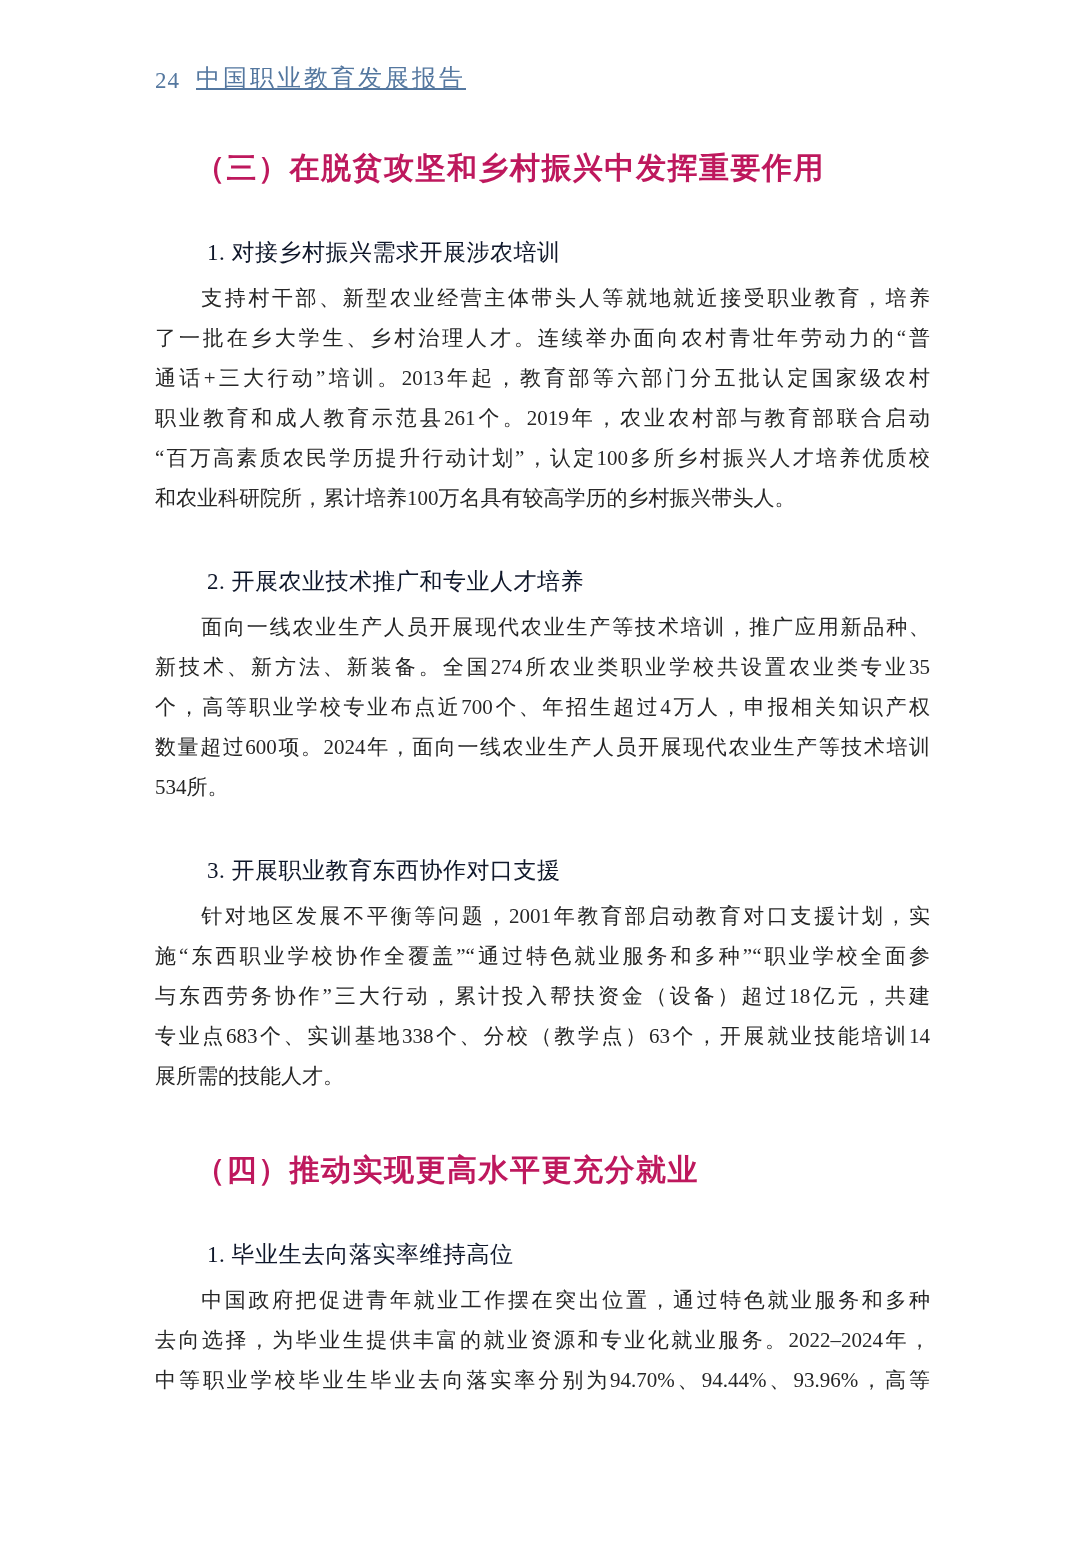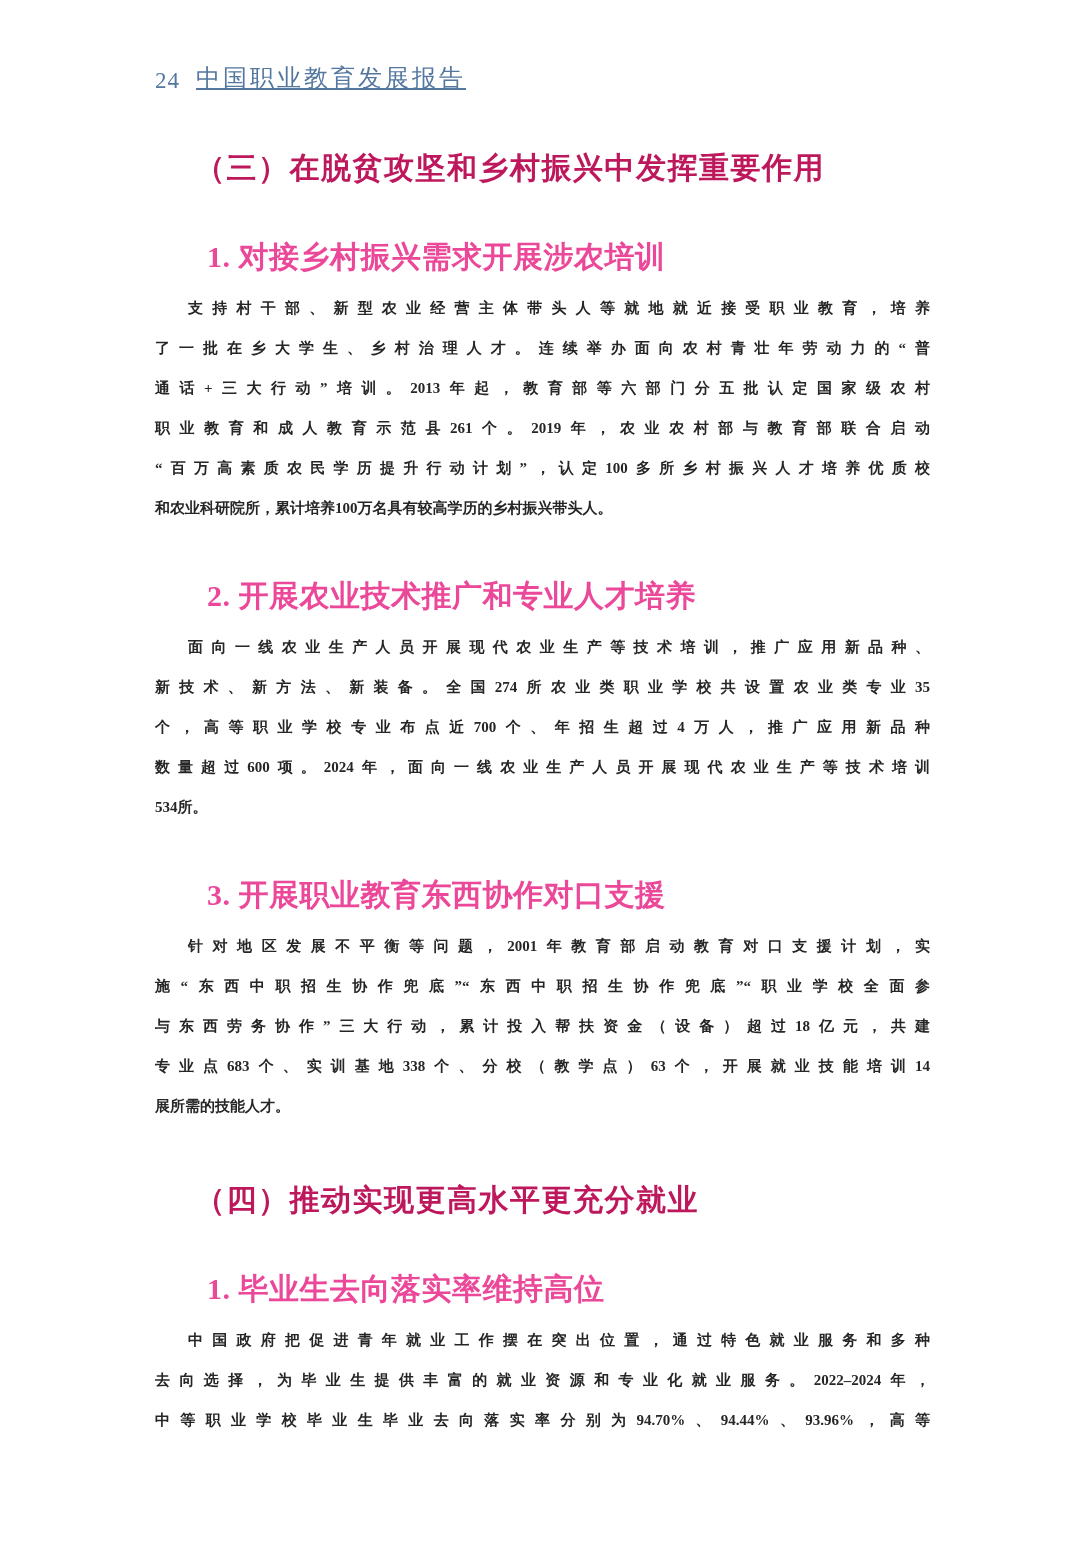--- a/index.html
+++ b/index.html
@@ -41,35 +41,34 @@
     font-size: 30px;
     font-weight: bold;
     color: #be185d;
     letter-spacing: 1.5px;
   }
   .subsection {
     margin-top: 48px;
   }
   .subsection-heading {
     margin: 0 0 10px 52px;
-    font-size: 30px;
-    font-weight: bold;
-    color: #ec4899;
+    font-size: 23px;
+    font-weight: normal;
+    color: #0f172a;
     letter-spacing: 0.5px;
   }
   .paragraph {
     margin-top: 2px;
   }
   .body-line {
-    font-size: 15px;
+    font-size: 21px;
     line-height: 40px;
     text-align: justify;
     text-align-last: justify;
     white-space: nowrap;
-    font-weight: bold;
   }
   .body-line.first {
     text-indent: 2.2em;
   }
   .body-line.is-last {
     text-align-last: left;
   }
 </style>
 </head>
 <body>
@@ -94,31 +93,31 @@
           <div class="body-line">“百万高素质农民学历提升行动计划”，认定100多所乡村振兴人才培养优质校</div>
           <div class="body-line is-last">和农业科研院所，累计培养100万名具有较高学历的乡村振兴带头人。</div>
         </div>
     </div>
 
     <div class="subsection">
       <div class="subsection-heading">2. 开展农业技术推广和专业人才培养</div>
       <div class="paragraph">
           <div class="body-line first">面向一线农业生产人员开展现代农业生产等技术培训，推广应用新品种、</div>
           <div class="body-line">新技术、新方法、新装备。全国274所农业类职业学校共设置农业类专业35</div>
-          <div class="body-line">个，高等职业学校专业布点近700个、年招生超过4万人，推广应用新品种</div>
+          <div class="body-line">个，高等职业学校专业布点近700个、年招生超过4万人，申报相关知识产权</div>
           <div class="body-line">数量超过600项。2024年，面向一线农业生产人员开展现代农业生产等技术培训</div>
           <div class="body-line is-last">534所。</div>
         </div>
     </div>
 
     <div class="subsection">
       <div class="subsection-heading">3. 开展职业教育东西协作对口支援</div>
       <div class="paragraph">
           <div class="body-line first">针对地区发展不平衡等问题，2001年教育部启动教育对口支援计划，实</div>
-          <div class="body-line">施“东西中职招生协作兜底”“东西中职招生协作兜底”“职业学校全面参</div>
+          <div class="body-line">施“东西职业学校协作全覆盖”“通过特色就业服务和多种”“职业学校全面参</div>
           <div class="body-line">与东西劳务协作”三大行动，累计投入帮扶资金（设备）超过18亿元，共建</div>
           <div class="body-line">专业点683个、实训基地338个、分校（教学点）63个，开展就业技能培训14</div>
           <div class="body-line is-last">展所需的技能人才。</div>
         </div>
     </div>
   </div>
 
   <div class="section">
     <div class="section-heading">（四）推动实现更高水平更充分就业</div>
 

